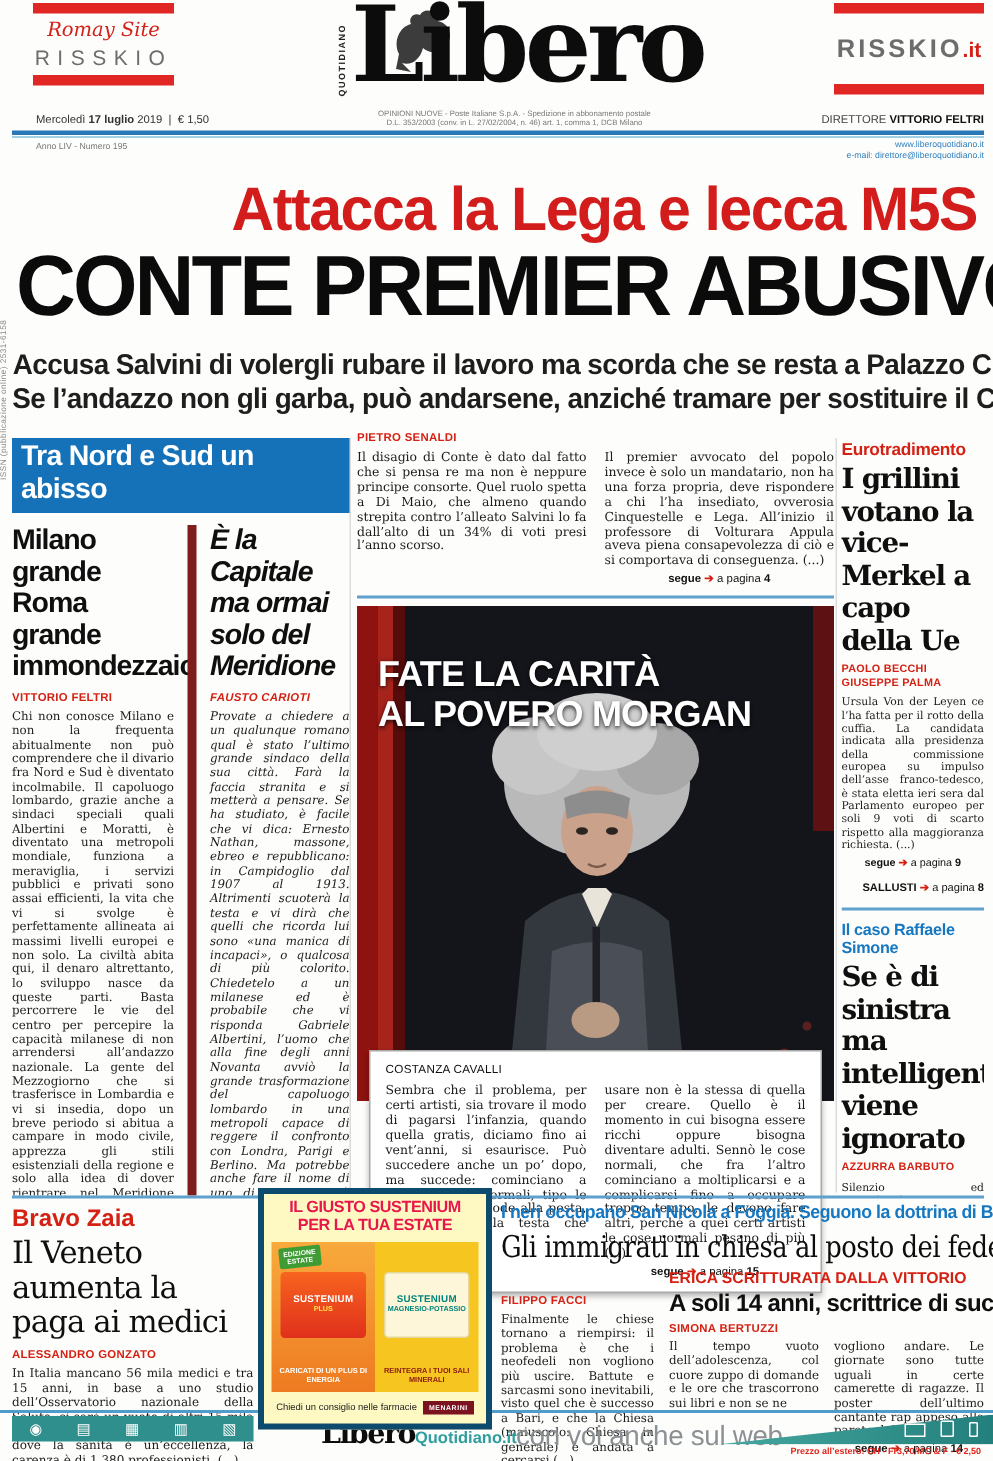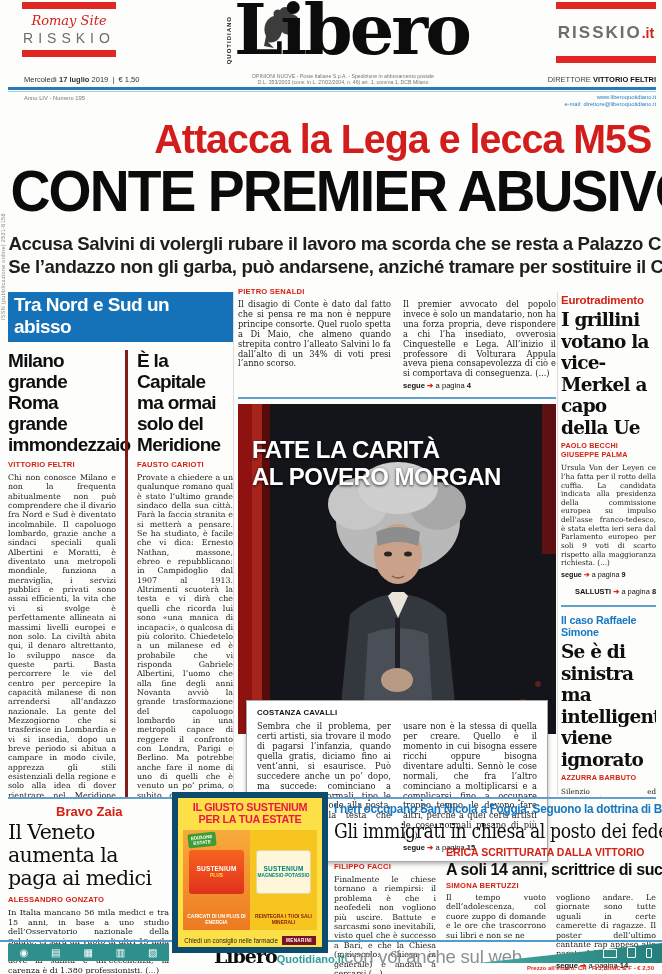--- a/index.html
+++ b/index.html
@@ -44,82 +44,82 @@
   .headline-main span { display:inline-block; transform:scaleX(.97); font-weight:bold; font-size:57px;
     letter-spacing:-2px; color:#0b0b0b; white-space:nowrap; }
   .deck { position:absolute; left:0; width:662px; text-align:center; }
   .deck span { display:inline-block; transform:scaleX(.98); font-weight:bold; font-size:19px; letter-spacing:-.4px; color:#1e1e1e; white-space:nowrap; }
   .deck1 { top:233px; } .deck2 { top:256px; }
   
   .kicker-red { color:#d42114; font-weight:bold; }
   .kicker-blue { color:#1778c2; font-weight:bold; }
   .author { color:#d42114; font-weight:bold; font-size:7.6px; letter-spacing:.2px; margin:5px 0 4px; }
   .body-serif { font-family:"DejaVu Serif", serif; text-align:justify; color:#1b1b1b; }
-  .segue { text-align:left; font-size:7.6px; color:#111; margin-top:2px; }
+  .segue { text-align:center; font-size:7.6px; color:#111; margin-top:2px; }
   .segue .sg { font-weight:bold; }
   .segue .ar { color:#d42114; font-weight:bold; }
   .rule-blue { height:2px; background:#5fa0cd; }
   .vrule { position:absolute; width:1px; background:#dcdcdc; }
   
   .col-left { position:absolute; left:8px; top:292px; width:226px; height:505px; overflow:hidden; }
   .band-blue { background:#1572b8; color:#fff; font-weight:bold; font-size:19px; padding:2px 6px 4px; letter-spacing:-.5px; }
   .subcols { display:flex; margin-top:8px; }
   .sc { width:108px; }
-  .sc + .sc { border-left:3px solid #7f1d1d; padding-left:9px; margin-left:9px; }
+  .sc + .sc { border-left:6px solid #7f1d1d; padding-left:9px; margin-left:9px;font-style:italic; }
   .sc h3 { font-size:19px; line-height:21px; letter-spacing:-.7px; color:#0f0f0f; }
   .sc .body-serif { font-size:7.9px; line-height:9.35px; }
   
   .col-mid { position:absolute; left:238px; top:287px; width:318px; }
   .intro { display:flex; gap:12px; margin-top:2px; }
   .intro .ic { width:153px; font-size:8.3px; line-height:9.9px; }
   .mid-rule { margin-top:6px; }
   .photo { position:relative; margin-top:5px; width:318px; height:330px; overflow:hidden; background:#121318; }
   .photo svg { position:absolute; left:0; top:0; }
   .overlay { position:absolute; left:14px; top:28px; color:#fff; text-shadow:0 1px 3px rgba(0,0,0,.8); }
   .overlay .ok { font-size:16.5px; font-weight:bold; letter-spacing:-.3px; }
   .overlay .ot { font-size:24px; font-weight:bold; letter-spacing:-.5px; line-height:27px; margin-top:4px; }
   .caption-box { position:relative; margin:-34px auto 0; width:302px; background:#fff; border:1px solid #a8a8a8;
     box-shadow:0 2px 4px rgba(0,0,0,.3); padding:7px 10px 8px; }
-  .cap-author { color:#111; font-weight:bold; font-size:7.8px; letter-spacing:.2px; }
+  .cap-author { color:#111; font-weight:normal; font-size:7.8px; letter-spacing:.2px; }
   .cap-cols { display:flex; gap:12px; margin-top:5px; }
   .cap-cols .cc { width:50%; font-size:8.3px; line-height:9.9px; }
   
   .col-right { position:absolute; left:561px; top:294px; width:95px; height:503px; overflow:hidden; }
   .col-right .kicker-red { font-size:11.5px; letter-spacing:-.2px; }
   .col-right h2 { font-family:"DejaVu Serif", serif; font-weight:bold; font-size:18.5px; line-height:21.5px;
     letter-spacing:-.8px; color:#0f0f0f; margin-top:3px; }
   .col-right .author { font-size:7.2px; line-height:8.6px; margin:4px 0 5px; }
   .col-right .body-serif { font-size:7.2px; line-height:8.65px; }
   .col-right .segue { font-size:7.2px; }
   .sallusti { text-align:right; font-size:7.4px; margin-top:8px; }
   .sallusti .nm { font-weight:bold; }
   .col-right .rule-blue { margin:9px 0 7px; }
   .col-right .kicker-blue { font-size:10.8px; letter-spacing:-.2px; }
   
   .bottom-rule { position:absolute; left:8px; top:797px; width:648px; height:2px; background:#5fa0cd; }
   .zaia { position:absolute; left:8px; top:804px; width:161px; }
-  .zaia .kicker-red { font-size:13px;margin-left:48px; }
+  .zaia .kicker-red { font-size:16px; }
   .zaia h2 { font-family:"DejaVu Serif", serif; font-weight:normal; font-size:20.5px; line-height:23px;
     letter-spacing:-.6px; color:#0f0f0f; margin-top:2px; }
   .zaia .body-serif { font-size:8px; line-height:9.6px; }
   .church { position:absolute; left:334px; top:799px; width:322px; }
   .church .kicker-blue { font-size:12.3px; letter-spacing:-.3px; white-space:nowrap; display:inline-block; transform:scaleX(.96); transform-origin:left; }
   .church h2 { font-family:"DejaVu Serif", serif; font-weight:normal; font-size:20px; color:#0d0d0d; margin-top:2px; }
   .church h2 span { display:inline-block; transform:scaleX(.86); transform-origin:left; white-space:nowrap; letter-spacing:-.4px; }
   .church-cols { display:flex; gap:10px; margin-top:3px; }
   .facci { width:102px; }
   .facci .body-serif { font-size:7.9px; line-height:9.4px; }
   .erica { width:210px; }
   .erica .kicker-red { font-size:10.5px; }
   .erica h3 { font-size:16px; letter-spacing:-.4px; color:#0f0f0f; margin-top:3px; white-space:nowrap; }
   .erica-cols { display:flex; gap:10px; margin-top:2px; }
   .erica-cols .ec { width:100px; font-size:7.9px; line-height:9.4px; }
   
-  .sust { position:absolute; left:172px; top:792px; width:156px; height:161px; background:#fde047;
-    border:6px solid #0c4a6e; z-index:3; padding:4px 5px; }
+  .sust { position:absolute; left:172px; top:792px; width:156px; height:161px; background:#fef9c3;
+    border:4px solid #0c4a6e; z-index:3; padding:4px 5px; }
   .sust-title { text-align:center; color:#e8174b; font-weight:bold; font-size:10.8px; line-height:11.8px; letter-spacing:-.3px; }
   .sust-panels { display:flex; margin-top:4px; height:100px; }
   .sp { position:relative; width:50%; }
   .sp-left { background:linear-gradient(#f8aa3c, #ee7a21); }
   .sp-right { background:#f6c51f; }
   .badge { position:absolute; left:5px; top:3px; background:#3f9c35; color:#fff; font-weight:bold; font-size:4.6px;
     padding:2px 3px; transform:rotate(-6deg); border-radius:2px; line-height:5px; text-align:center; }
   .product { position:absolute; left:6px; right:6px; top:20px; height:44px; border-radius:3px;
     display:flex; flex-direction:column; align-items:center; justify-content:center; text-align:center; }
   .product-left { background:linear-gradient(#f7641f,#e0301c); color:#fff; }

